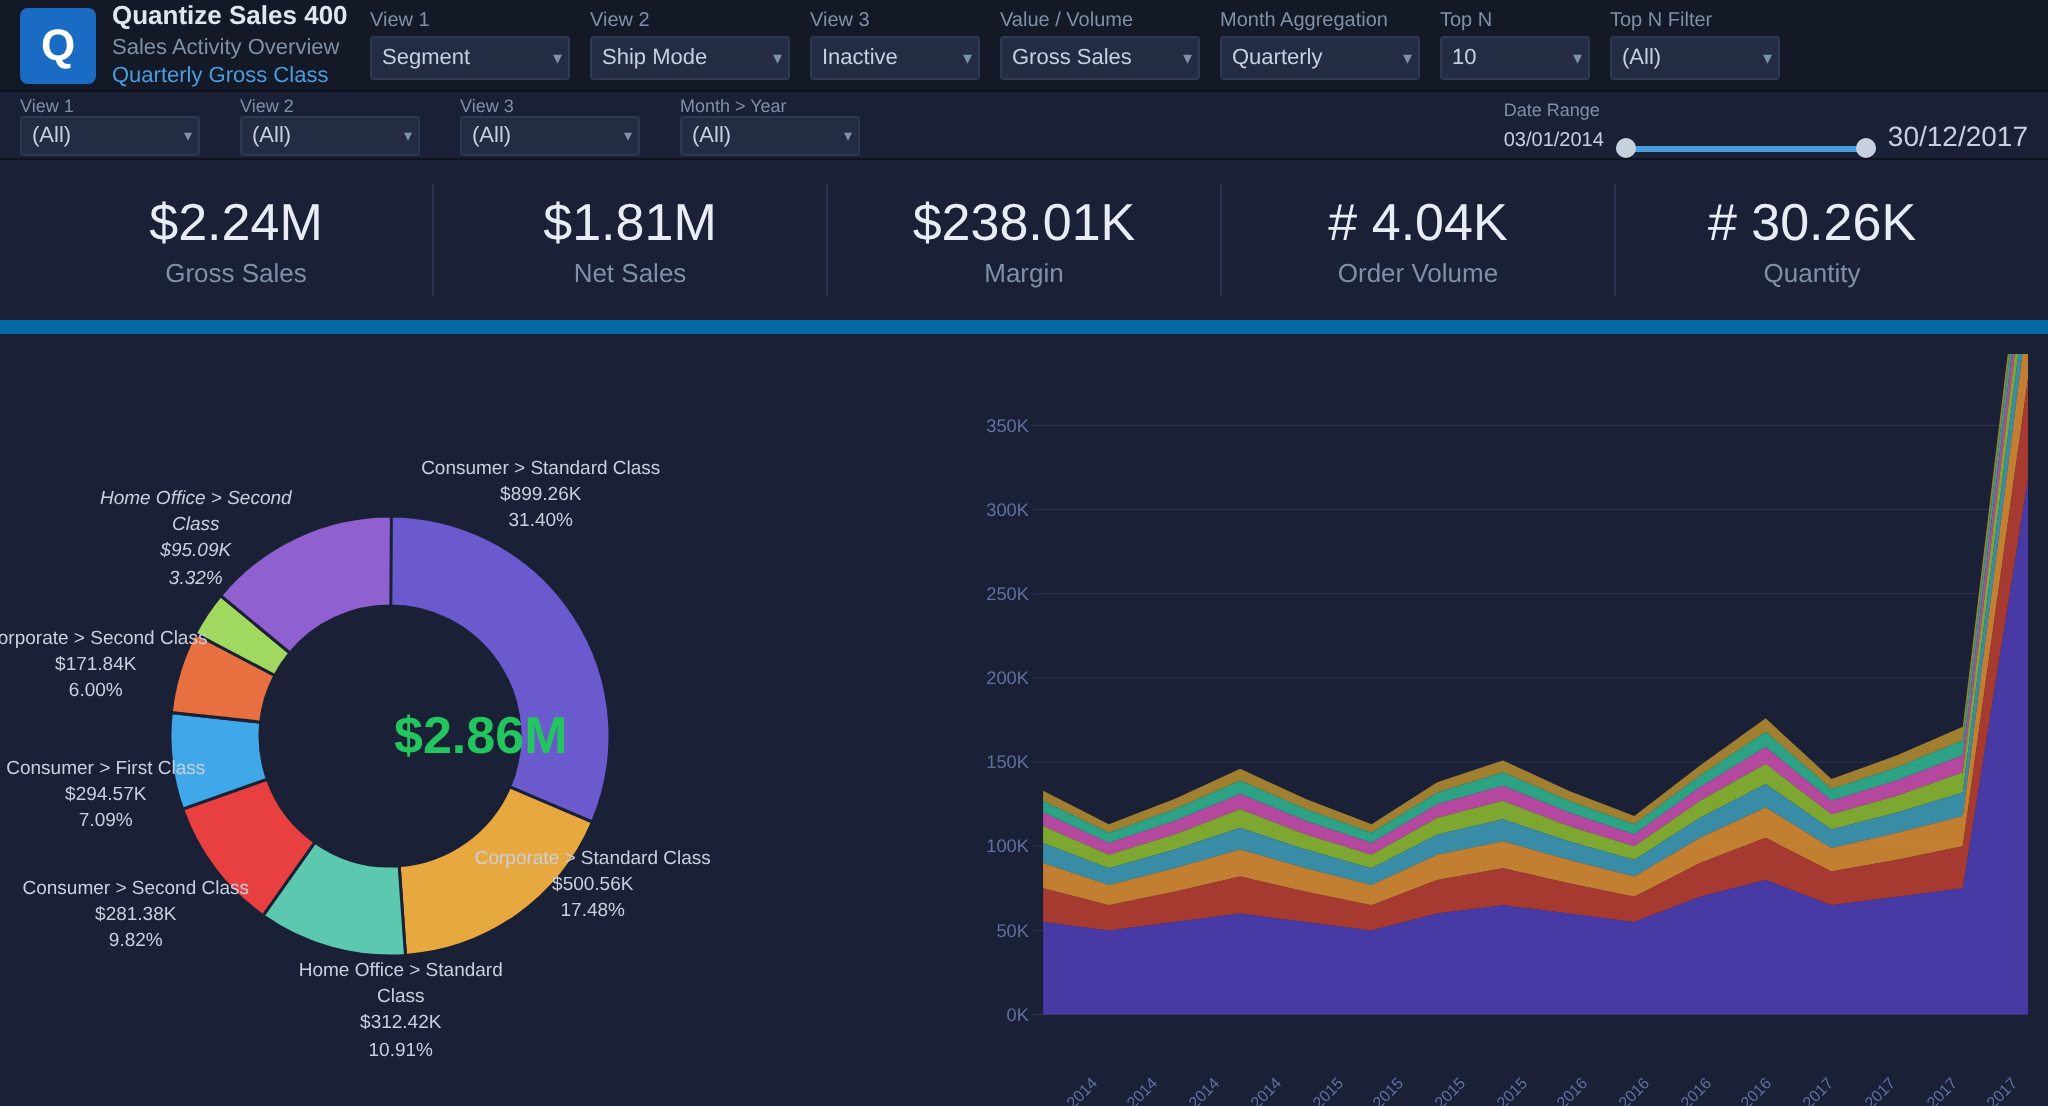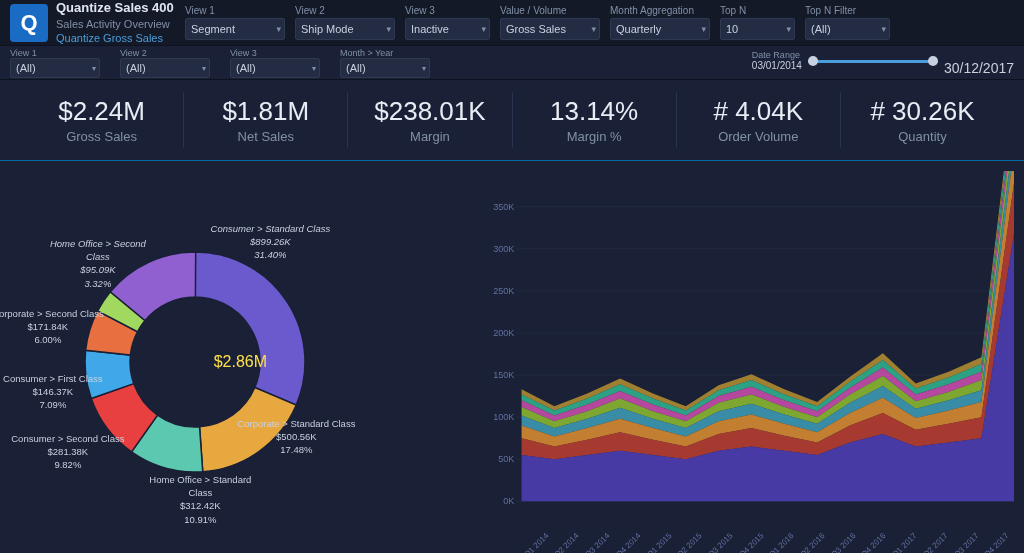--- a/index.html
+++ b/index.html
@@ -125,21 +125,21 @@
       top: 50%;
       transform: translateY(-50%);
       font-size: 8px;
       color: #8090a8;
       pointer-events: none;
     }
 
     .date-range-group { display: flex; flex-direction: column; margin-left: auto; }
     .date-range-slider {
       display: flex;
-      align-items: flex-start;
+      align-items: flex-end;
       gap: 6px;
     }
     .date-start { font-size: 10px; color: #c8d0e0; }
     .date-end { font-size: 14px; color: #c8d0e0; }
     .slider-track {
       width: 130px;
       height: 3px;
       background: #4a9edd;
       border-radius: 2px;
       position: relative;
@@ -155,21 +155,21 @@
     }
     .slider-thumb.left { left: 0; }
     .slider-thumb.right { right: 0; }
 
     
     .kpi-row {
       display: flex;
       background: #1a2035;
       padding: 12px 20px;
       gap: 0;
-      border-bottom: 1px solid #0369a1;
+      border-bottom: 7px solid #0369a1;
     }
     .kpi-item {
       flex: 1;
       text-align: center;
       border-right: 1px solid #2a3350;
       padding: 4px 0;
     }
     .kpi-item:last-child { border-right: none; }
     .kpi-value {
       font-size: 26px;
@@ -211,23 +211,23 @@
       top: 0;
       left: 0;
     }
 
     .donut-center-label {
       position: absolute;
       top: 50%;
       left: 50%;
       transform: translate(-50%, -50%);
       text-align: center;
-      color: #fde047;
-      font-size: 16px;
-      font-weight: 400;
+      color: #22c55e;
+      font-size: 26px;
+      font-weight: 700;
       pointer-events: none;
     }
 
     .segment-label {
       position: absolute;
       font-size: 9.5px;
       color: #c8d0e0;
       line-height: 1.4;
       text-align: center;
     }
@@ -249,21 +249,21 @@
   </style>
 </head>
 <body>
 
 <div class="top-header">
   <div class="logo-area">
     <div class="logo-q">Q</div>
     <div class="logo-text">
       <div class="title">Quantize Sales 400</div>
       <div class="subtitle">Sales Activity Overview</div>
-      <div class="link">Quantize Gross Sales</div>
+      <div class="link">Quarterly Gross Class</div>
     </div>
   </div>
 
   <div class="header-controls">
     <div class="control-group">
       <span class="control-label">View 1</span>
       <div class="select-wrapper">
         <select class="control-select select-wide">
           <option>Segment</option><option>Category</option><option>Region</option>
         </select>
@@ -371,24 +371,20 @@
       <div class="kpi-value">$2.24M</div>
                     <div class="kpi-label">Gross Sales</div>
     </div>
     <div class="kpi-item">
       <div class="kpi-value">$1.81M</div>
                     <div class="kpi-label">Net Sales</div>
     </div>
     <div class="kpi-item">
       <div class="kpi-value">$238.01K</div>
                     <div class="kpi-label">Margin</div>
-    </div>
-    <div class="kpi-item">
-      <div class="kpi-value">13.14%</div>
-                    <div class="kpi-label">Margin %</div>
     </div>
     <div class="kpi-item">
       <div class="kpi-value"># 4.04K</div>
                     <div class="kpi-label">Order Volume</div>
     </div>
     <div class="kpi-item">
       <div class="kpi-value"># 30.26K</div>
                     <div class="kpi-label">Quantity</div>
     </div>
   </div>
@@ -402,21 +398,21 @@
           <path d="M 246.22550321024573 188.05110335209227 A 110 110 0 0 1 152.7344968475834 254.72774288444433 L 149.57038450084474 209.83912079535347 A 65 65 0 0 0 204.81507007878156 170.43928834441817 Z" fill="#e8a840" stroke="#1a2035" stroke-width="1.5"></path>
           <path d="M 152.7344968475834 254.72774288444433 A 110 110 0 0 1 81.52343647939233 234.83721881054788 L 107.49112155600456 198.08562929714194 A 65 65 0 0 0 149.57038450084474 209.83912079535347 Z" fill="#5bc8af" stroke="#1a2035" stroke-width="1.5"></path>
           <path d="M 81.52343647939233 234.83721881054788 A 110 110 0 0 1 41.24805869298058 181.5449678481839 L 83.69203468221579 166.5947537284723 A 65 65 0 0 0 107.49112155600456 198.08562929714194 Z" fill="#e84040" stroke="#1a2035" stroke-width="1.5"></path>
           <path d="M 41.24805869298058 181.5449678481839 A 110 110 0 0 1 35.626913056330125 133.27277302972144 L 80.37044862419506 138.0702749721081 A 65 65 0 0 0 83.69203468221579 166.5947537284723 Z" fill="#40a8e8" stroke="#1a2035" stroke-width="1.5"></path>
           <path d="M 35.626913056330125 133.27277302972144 A 110 110 0 0 1 47.624555753429945 93.83338141147954 L 87.45996476339042 114.76517992496518 A 65 65 0 0 0 80.37044862419506 138.0702749721081 Z" fill="#e87040" stroke="#1a2035" stroke-width="1.5"></path>
           <path d="M 47.624555753429945 93.83338141147954 A 110 110 0 0 1 60.331721359510624 74.77690841285573 L 94.96874443971083 103.50453678941474 A 65 65 0 0 0 87.45996476339042 114.76517992496518 Z" fill="#a0d860" stroke="#1a2035" stroke-width="1.5"></path>
           <path d="M 60.331721359510624 74.77690841285573 A 110 110 0 0 1 145.69114583621152 35.002171305824916 L 145.40840435776136 80.00128304435108 A 65 65 0 0 0 94.96874443971083 103.50453678941474 Z" fill="#9060d0" stroke="#1a2035" stroke-width="1.5"></path>
         </svg>
       <div class="donut-center-label">$2.86M</div>
 
-      <div class="segment-label" style="top:5px; left:160px; width:120px;font-style:italic;">
+      <div class="segment-label" style="top:5px; left:160px; width:120px;">
         <span>Consumer &gt; Standard Class</span><br>
         <span>$899.26K</span><br>
         <span>31.40%</span>
       </div>
       <div class="segment-label" style="top:200px; left:186px; width:120px;">
         <span>Corporate &gt; Standard Class</span><br>
         <span>$500.56K</span><br>
         <span>17.48%</span>
       </div>
       <div class="segment-label" style="top:256px; left:90px; width:120px;">
@@ -424,21 +420,21 @@
         <span>$312.42K</span><br>
         <span>10.91%</span>
       </div>
       <div class="segment-label" style="top:215px; left:-40px; width:115px;">
         <span>Consumer &gt; Second Class</span><br>
         <span>$281.38K</span><br>
         <span>9.82%</span>
       </div>
       <div class="segment-label" style="top:155px; left:-55px; width:115px;">
         <span>Consumer &gt; First Class</span><br>
-        <span>$146.37K</span><br>
+        <span>$294.57K</span><br>
         <span>7.09%</span>
       </div>
       <div class="segment-label" style="top:90px; left:-60px; width:115px;">
         <span>Corporate &gt; Second Class</span><br>
         <span>$171.84K</span><br>
         <span>6.00%</span>
       </div>
       <div class="segment-label" style="top:20px; left:-10px; width:115px;font-style:italic;">
         <span>Home Office &gt; Second Class</span><br>
         <span>$95.09K</span><br>

